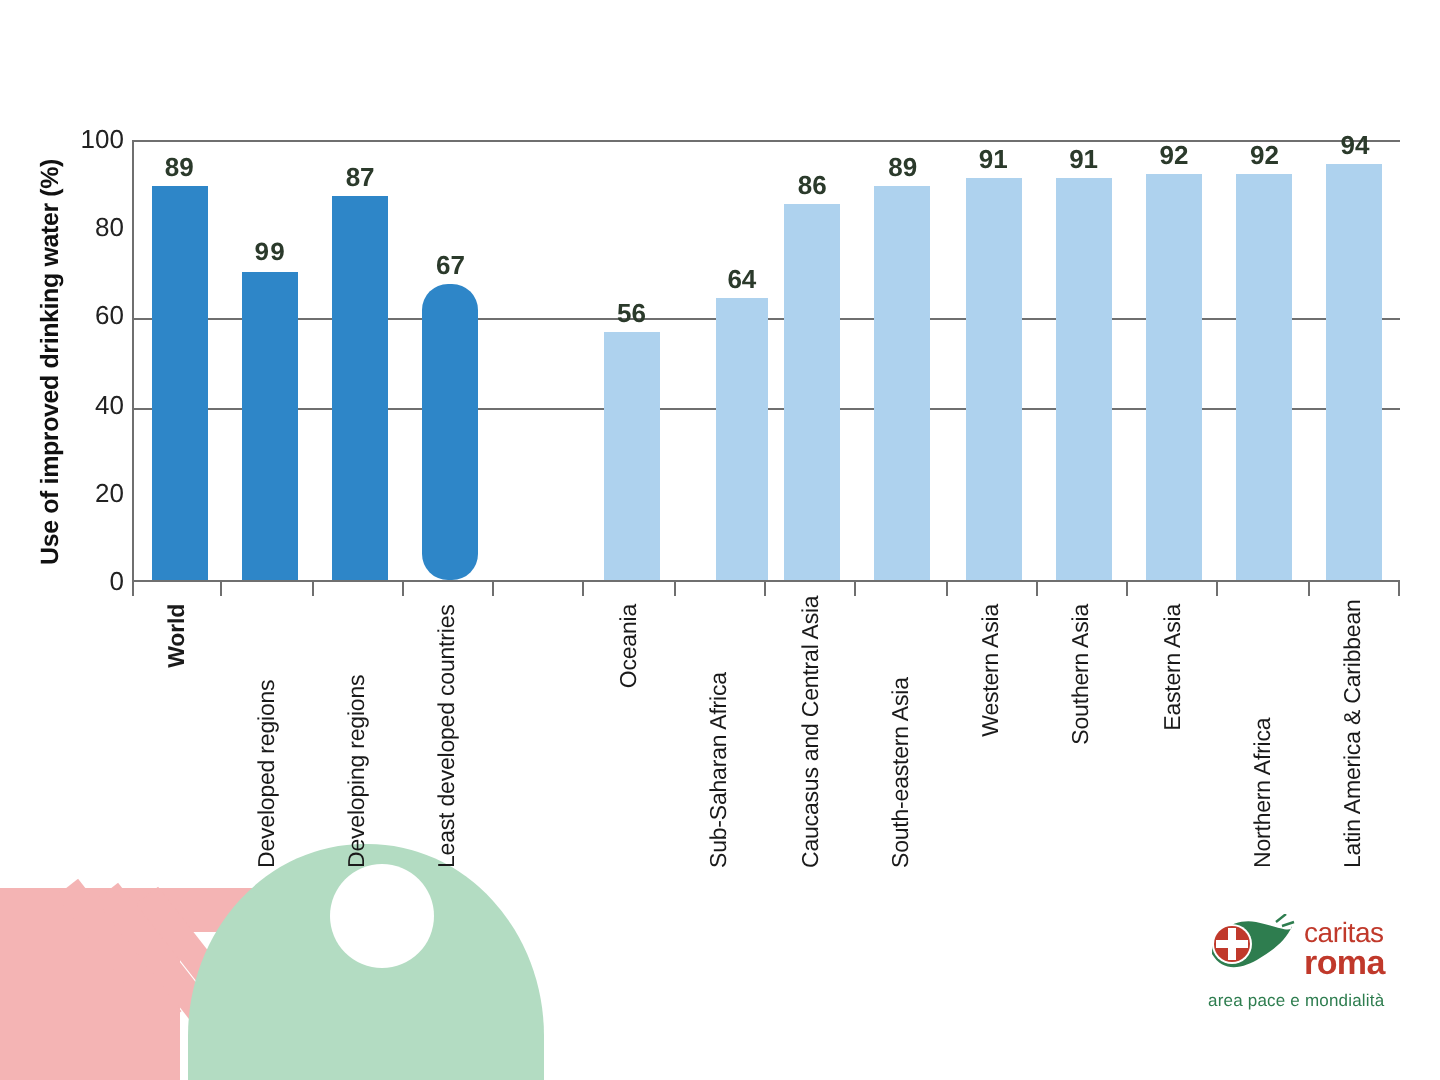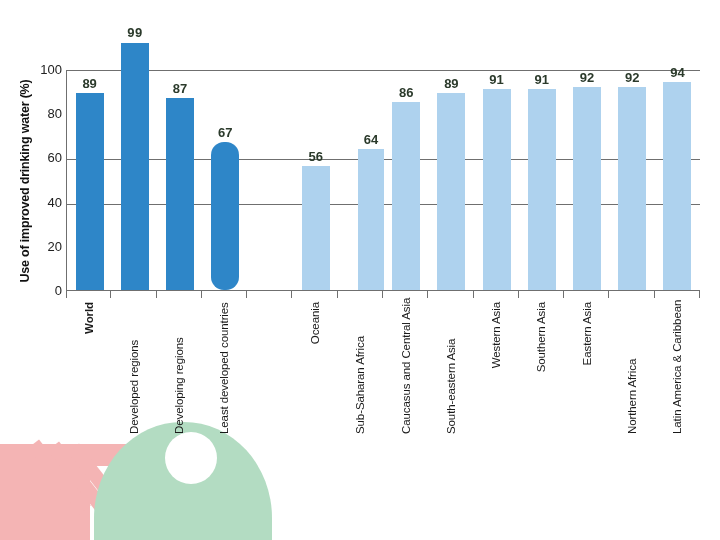--- a/index.html
+++ b/index.html
@@ -246,21 +246,21 @@
           <div class="gridline" style="top: 132.6px;"></div>
           <div class="gridline" style="top: 88.4px;"></div>
         </div>
       <div id="bars">
           <div class="slot">
             <div class="bar dark" style="height: 196.69px;">
               <div class="vlabel">89</div>
             </div>
           </div>
           <div class="slot">
-            <div class="bar dark" style="height: 247px; font-family: Liberation Mono, monospace;">
+            <div class="bar dark" style="height: 154px; font-family: Liberation Mono, monospace;">
               <div class="vlabel">99</div>
             </div>
           </div>
           <div class="slot">
             <div class="bar dark" style="height: 192.27px;">
               <div class="vlabel">87</div>
             </div>
           </div>
           <div class="slot">
             <div class="bar dark" style="height: 148.07px; border-radius: 13px;">
@@ -374,14 +374,26 @@
         </div>
         <div class="xcat long">
           <span>Northern Africa</span>
         </div>
         <div class="xcat long">
           <span>Latin America &amp; Caribbean</span>
         </div>
       </div>
   </div>
 
+  <div id="logo">
+    <svg class="logo-leaf" viewBox="0 0 46 34">
+      <path d="M4 20 C4 8, 16 2, 26 4 C36 6, 44 10, 44 6 C41 13, 36 17, 28 22 C20 27, 10 30, 4 20 Z" fill="#2E7D4F"></path>
+      <path d="M36 4 L41 0 M39 6 L45 4" stroke="#2E7D4F" stroke-width="1.2" fill="none"></path>
+      <circle cx="14" cy="15" r="10" fill="#ffffff"></circle>
+      <circle cx="14" cy="15" r="9" fill="#C0392B"></circle>
+      <path d="M12 7 h4 v6 h6 v4 h-6 v6 h-4 v-6 h-6 v-4 h6 Z" fill="#ffffff"></path>
+    </svg>
+    <div class="logo-word-1">caritas</div>
+    <div class="logo-word-2">roma</div>
+    <div class="logo-tag">area pace e mondialità</div>
+  </div>
 
 </div>
 
 </body></html>

